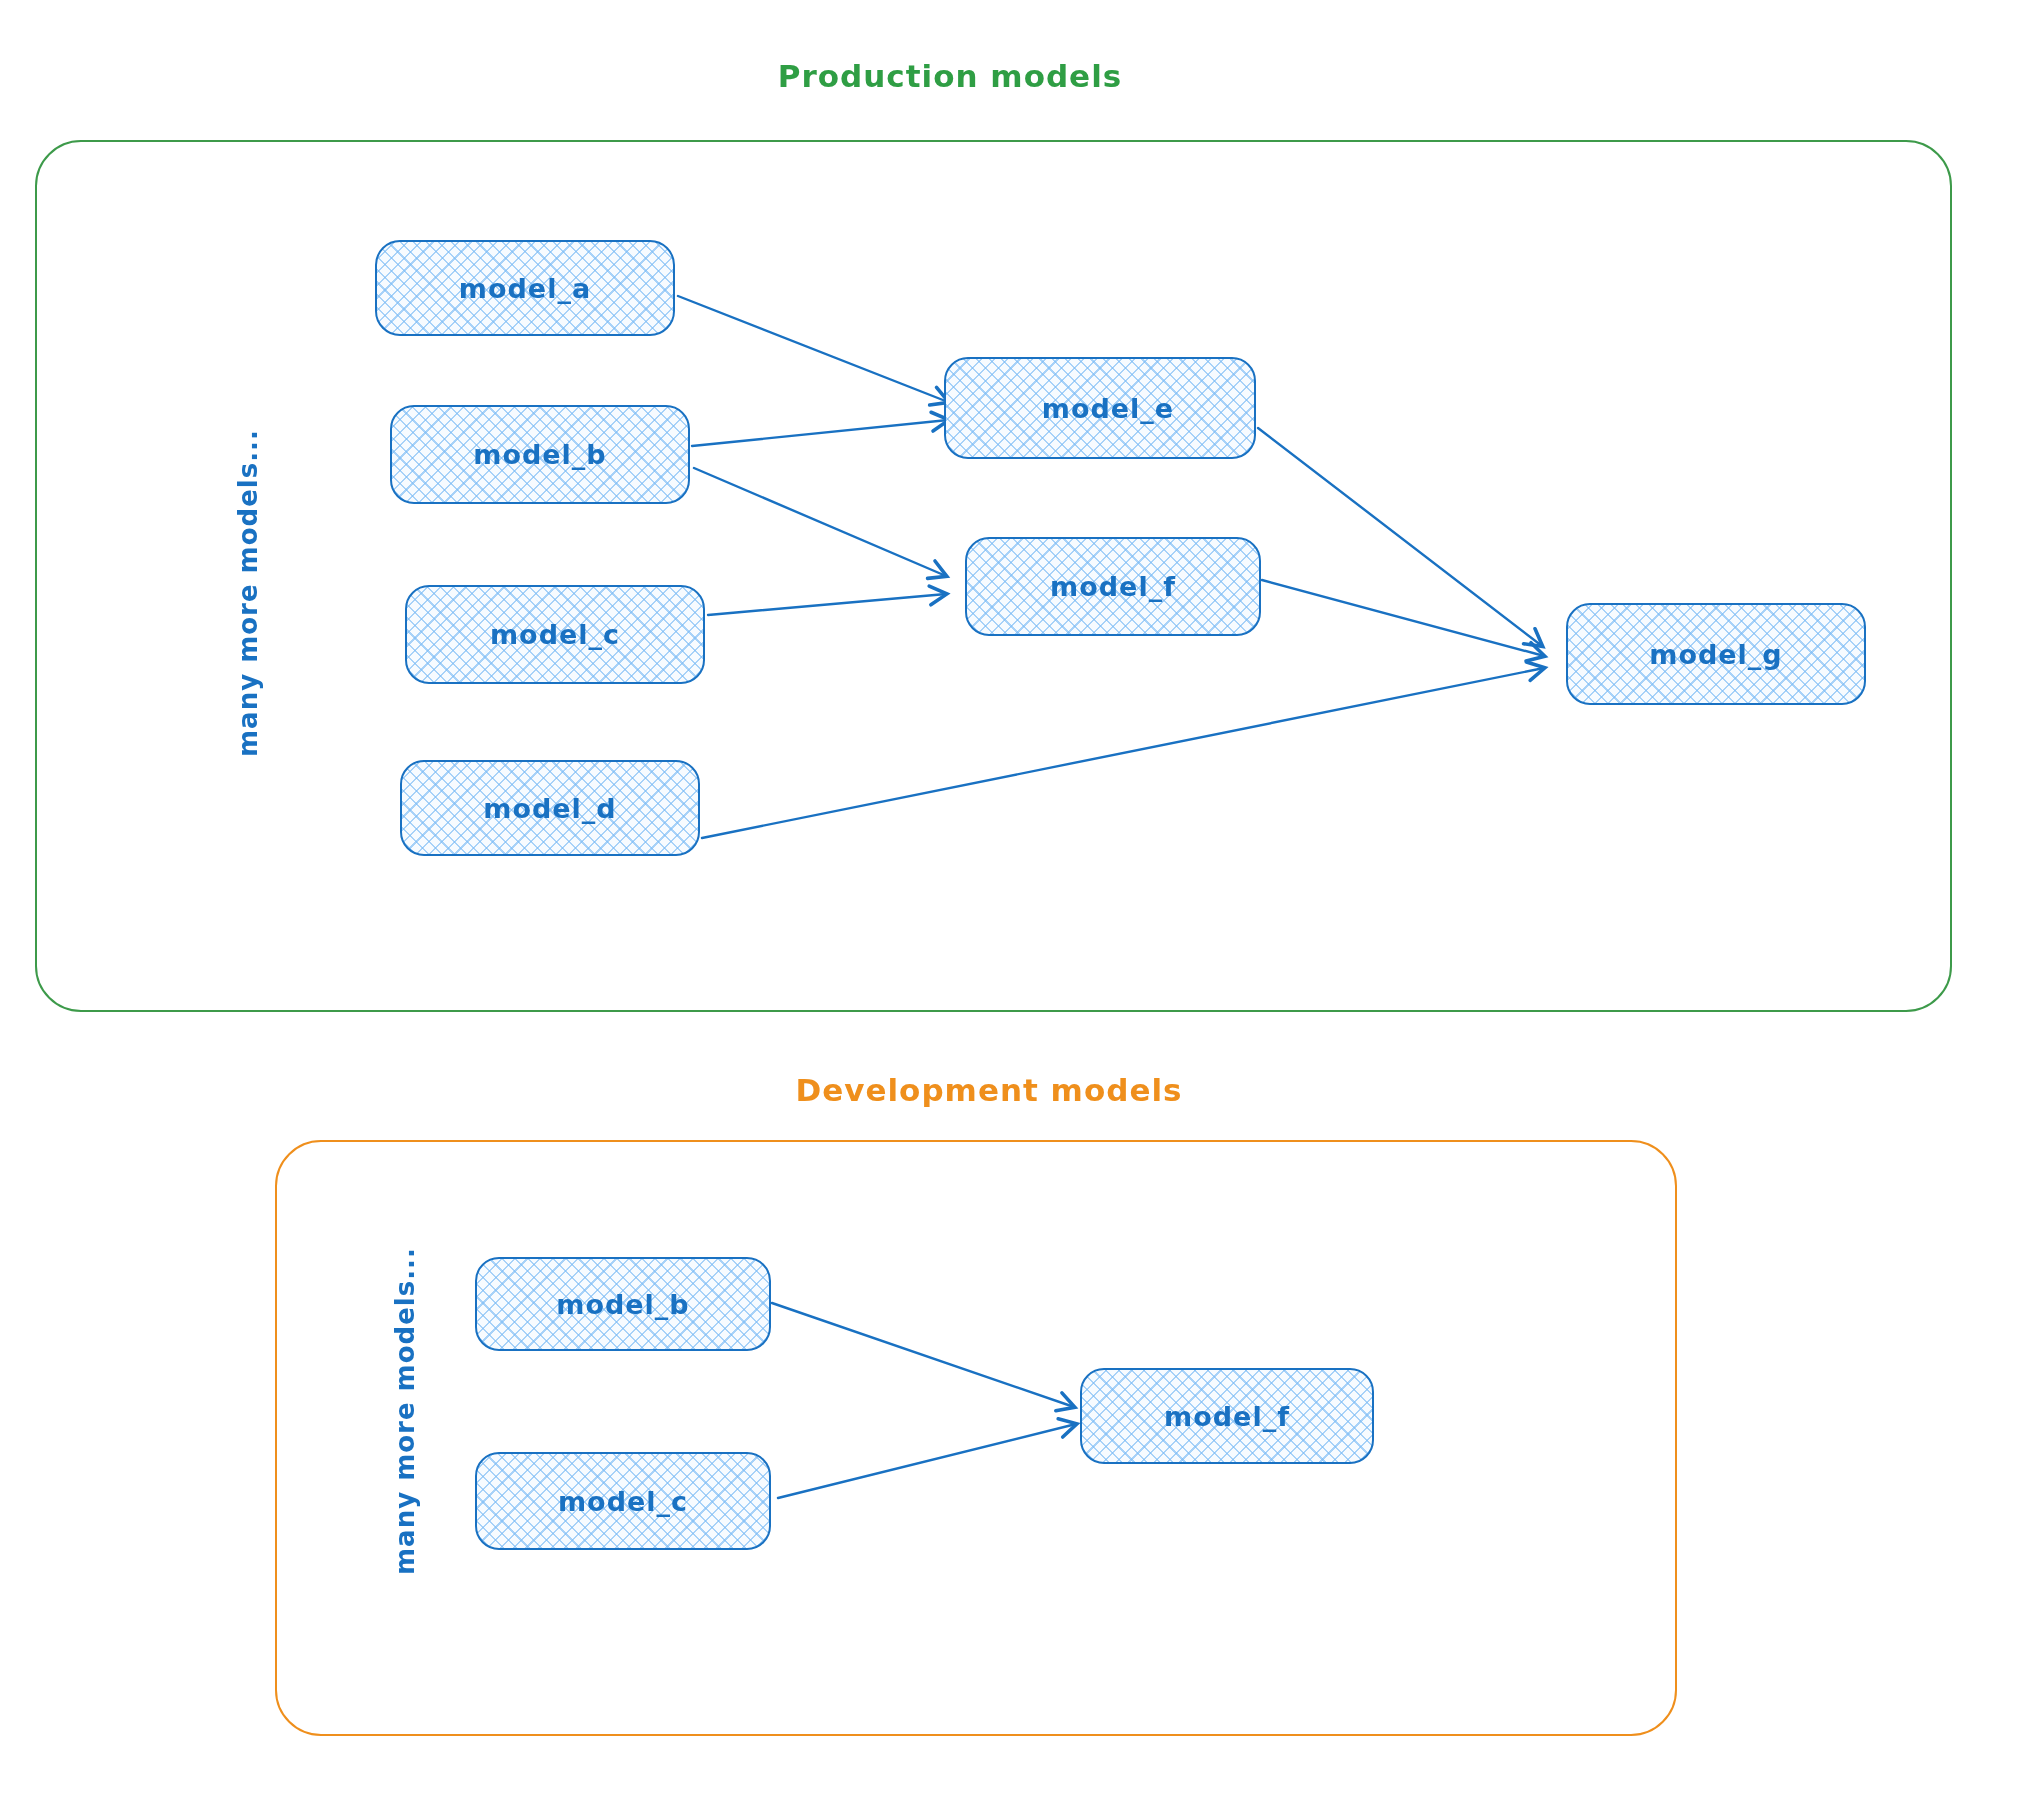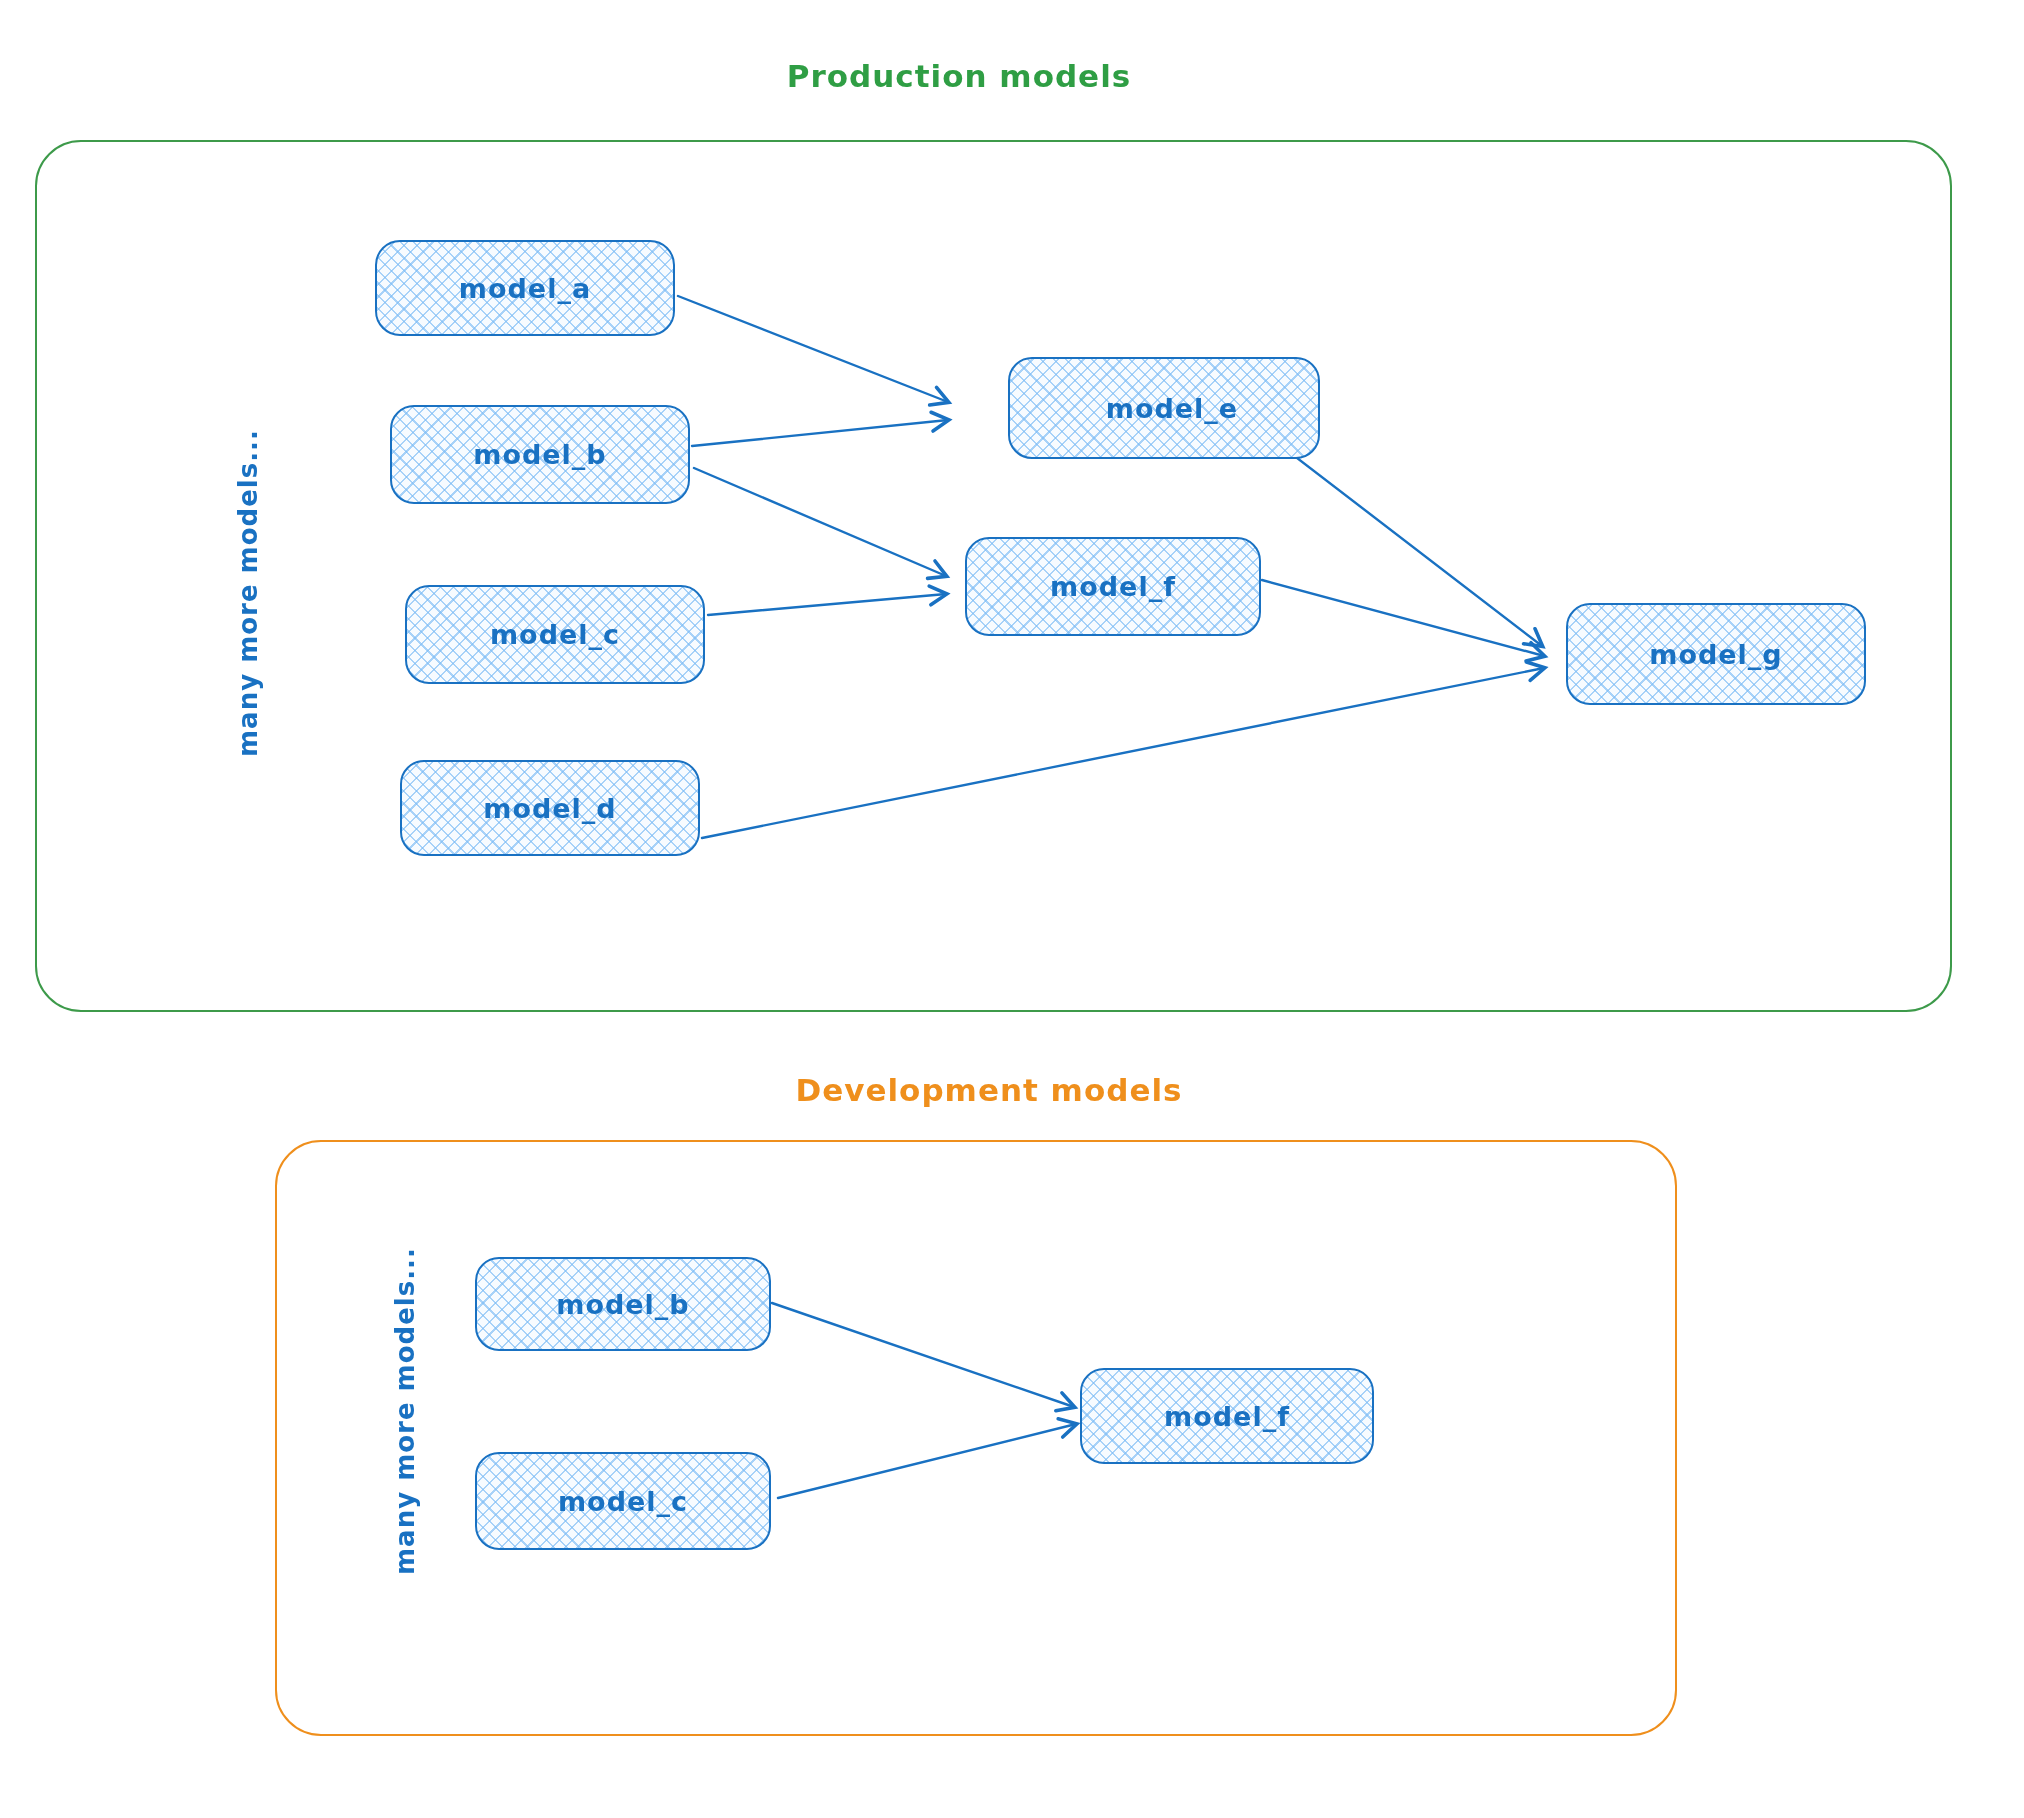--- a/index.html
+++ b/index.html
@@ -13,21 +13,21 @@
   }
 
   .section-title {
     position: absolute;
     text-align: center;
     font-size: 31px;
     font-weight: 600;
     letter-spacing: 1px;
     white-space: nowrap;
   }
-  .title-production { color: #2f9e44; left: 44px; width: 1830px; top: 58px; }
+  .title-production { color: #2f9e44; left: 35px; width: 1830px; top: 58px; }
   .title-development { color: #ef8f1c; left: 289px; width: 1400px; top: 1072px; }
 
   .container-box {
     position: absolute;
     border-radius: 46px;
     background: transparent;
   }
   .container-production {
     left: 35px; top: 140px; width: 1913px; height: 868px;
     border: 2.5px solid #3d9a4a;
@@ -55,21 +55,21 @@
     font-weight: 600;
     letter-spacing: 1px;
     white-space: nowrap;
   }
 
   
   .n-pa { left: 375px;  top: 240px; width: 296px; height: 92px; border-radius: 25px; }
   .n-pb { left: 390px;  top: 405px; width: 296px; height: 95px; }
   .n-pc { left: 405px;  top: 585px; width: 296px; height: 95px; }
   .n-pd { left: 400px;  top: 760px; width: 296px; height: 92px; }
-  .n-pe { left: 1008px;  top: 357px; width: 292px; height: 98px; padding-left: 16px; }
+  .n-pe { left: 944px;  top: 357px; width: 292px; height: 98px; padding-left: 16px; }
   .n-pf { left: 965px;  top: 537px; width: 292px; height: 95px; }
   .n-pg { left: 1550px; top: 603px; width: 296px; height: 98px; margin-left: 16px; }
 
   
   .n-db { left: 475px;  top: 1257px; width: 292px; height: 90px; }
   .n-dc { left: 475px;  top: 1452px; width: 292px; height: 94px; }
   .n-df { left: 1080px; top: 1368px; width: 290px; height: 92px; }
 
   .side-label {
     position: absolute;

